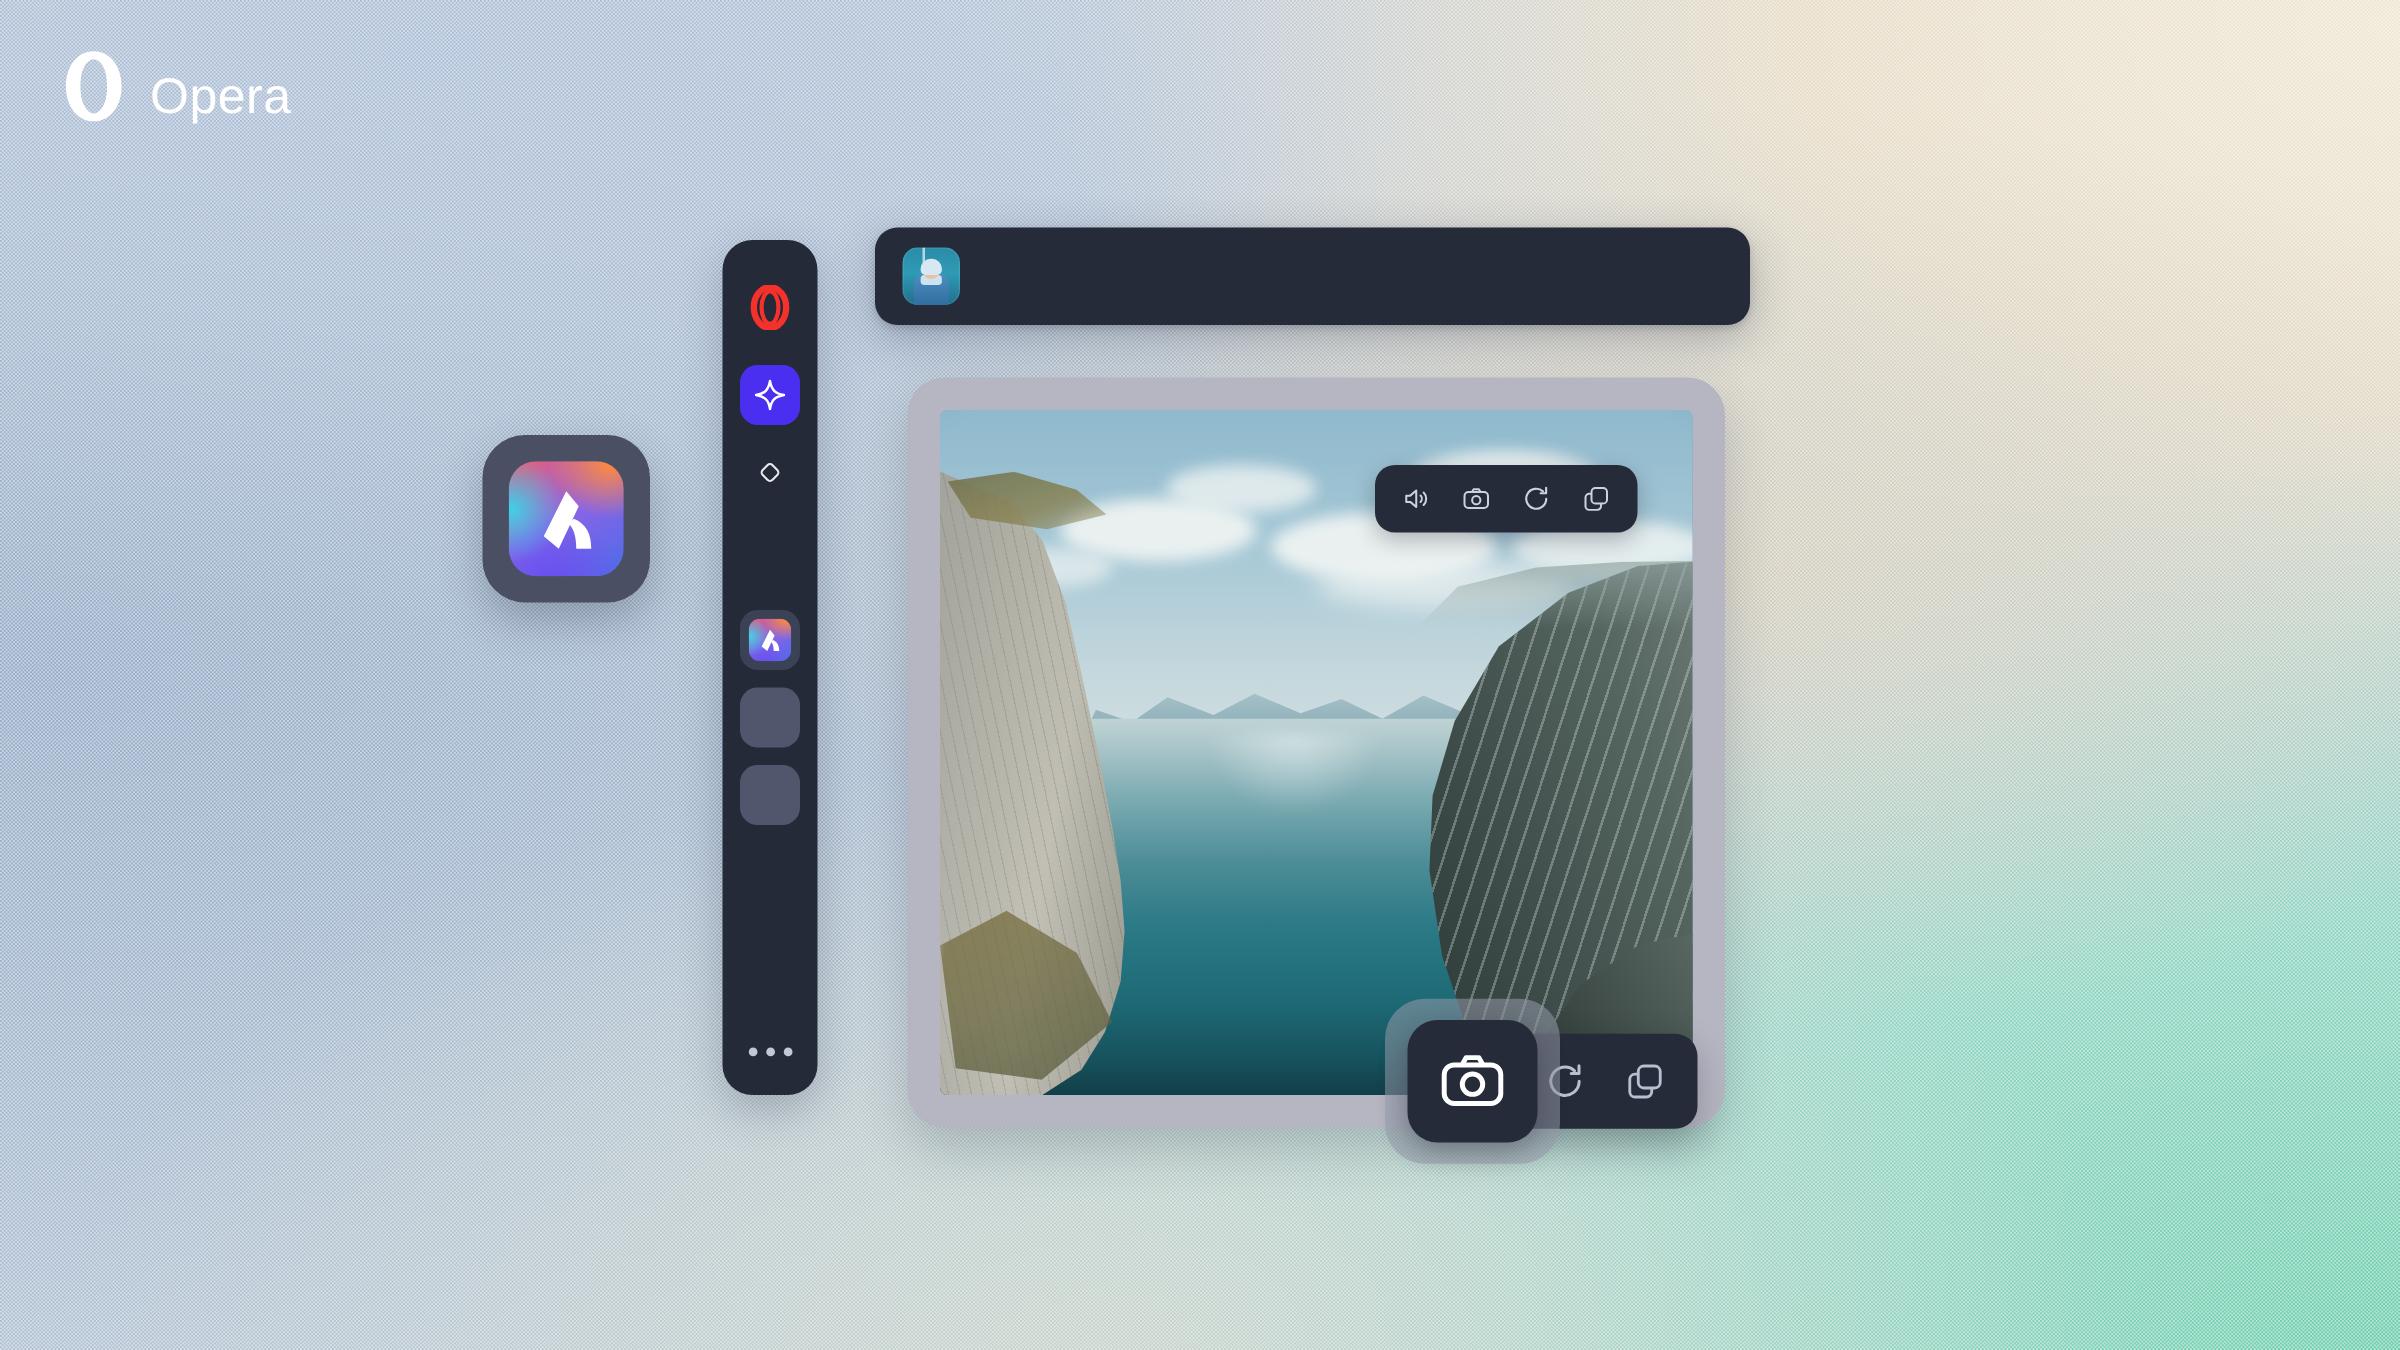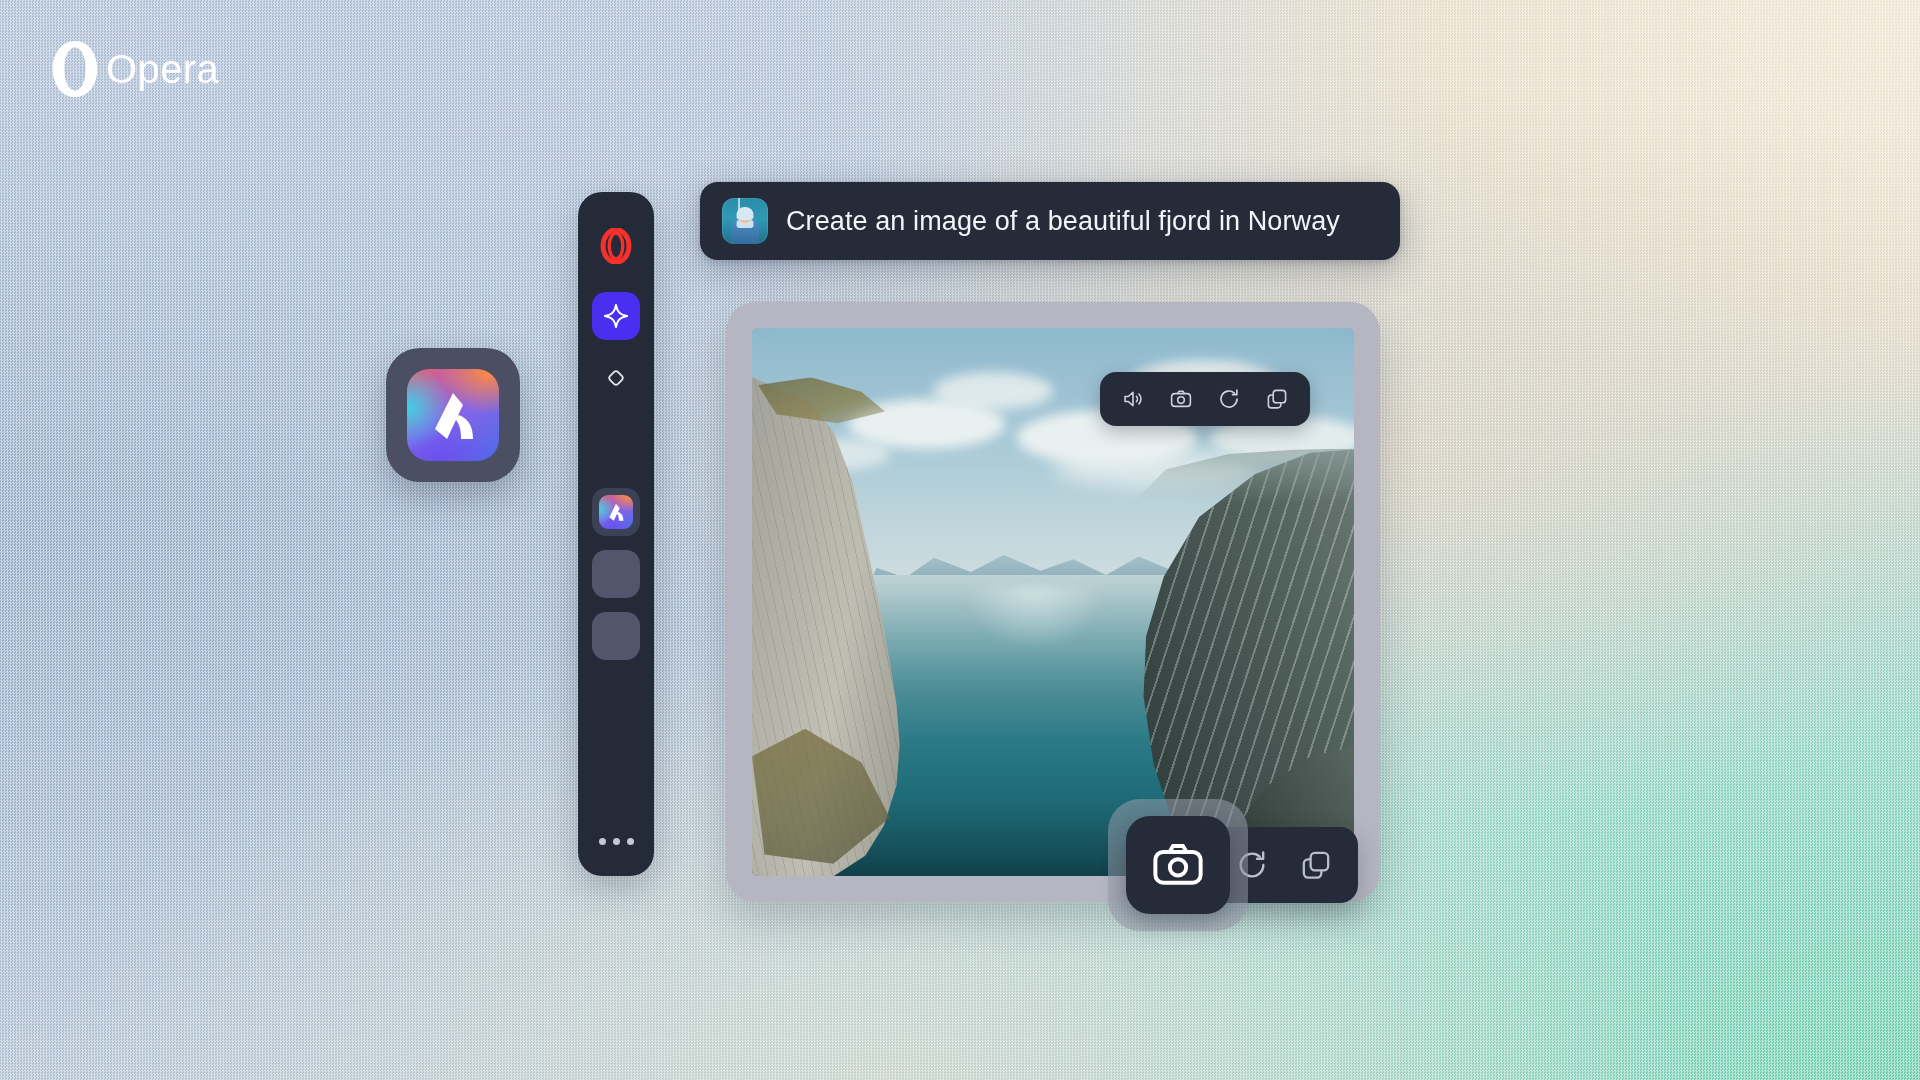--- a/index.html
+++ b/index.html
@@ -33,21 +33,21 @@
     position:absolute; inset:0; opacity:.33; mix-blend-mode:overlay;
     background-image:
       repeating-conic-gradient(#fff 0% 25%, #000 0% 50%);
     background-size:3px 3px;
     filter:blur(.4px);
   }
 
   
   #brand {
     position:absolute; left:44px; top:38px;
-    display:flex; align-items:center; 
+    display:flex; align-items:flex-end; gap:14px;
   }
   #brand .mark { width:62px; height:62px; display:block; }
   #brand .word { font-size:40px; color:#fff; letter-spacing:.4px;
                  font-family:"Liberation Sans", sans-serif; font-weight:400; }
 
   
   #prompt-bubble {
     position:absolute; left:700px; top:182px;
     width:700px; height:78px;
     background:#262b3a; border-radius:18px;
@@ -329,21 +329,20 @@
   </div>
 
   <div id="prompt-bubble">
     <div class="avatar">
       <span class="av-pole"></span>
       <span class="av-body"></span>
       <span class="av-scarf"></span>
       <span class="av-face"></span>
       <span class="av-hat"></span>
     </div>
-    <div class="ptext">Create an image of a beautiful fjord in Norway</div>
   </div>
 
   <div id="aria-app-icon">
     <div class="tile">
       <svg class="aria-glyph" viewBox="0 0 92 92">
         <path d="M46 24 L56 36 L40 70 L28 60 Z" fill="#ffffff"></path>
         <path d="M52 46 C62 50 66 58 66 70 L54 70 C54 60 52 54 48 50 Z" fill="#ffffff"></path>
       </svg>
     </div>
   </div>

